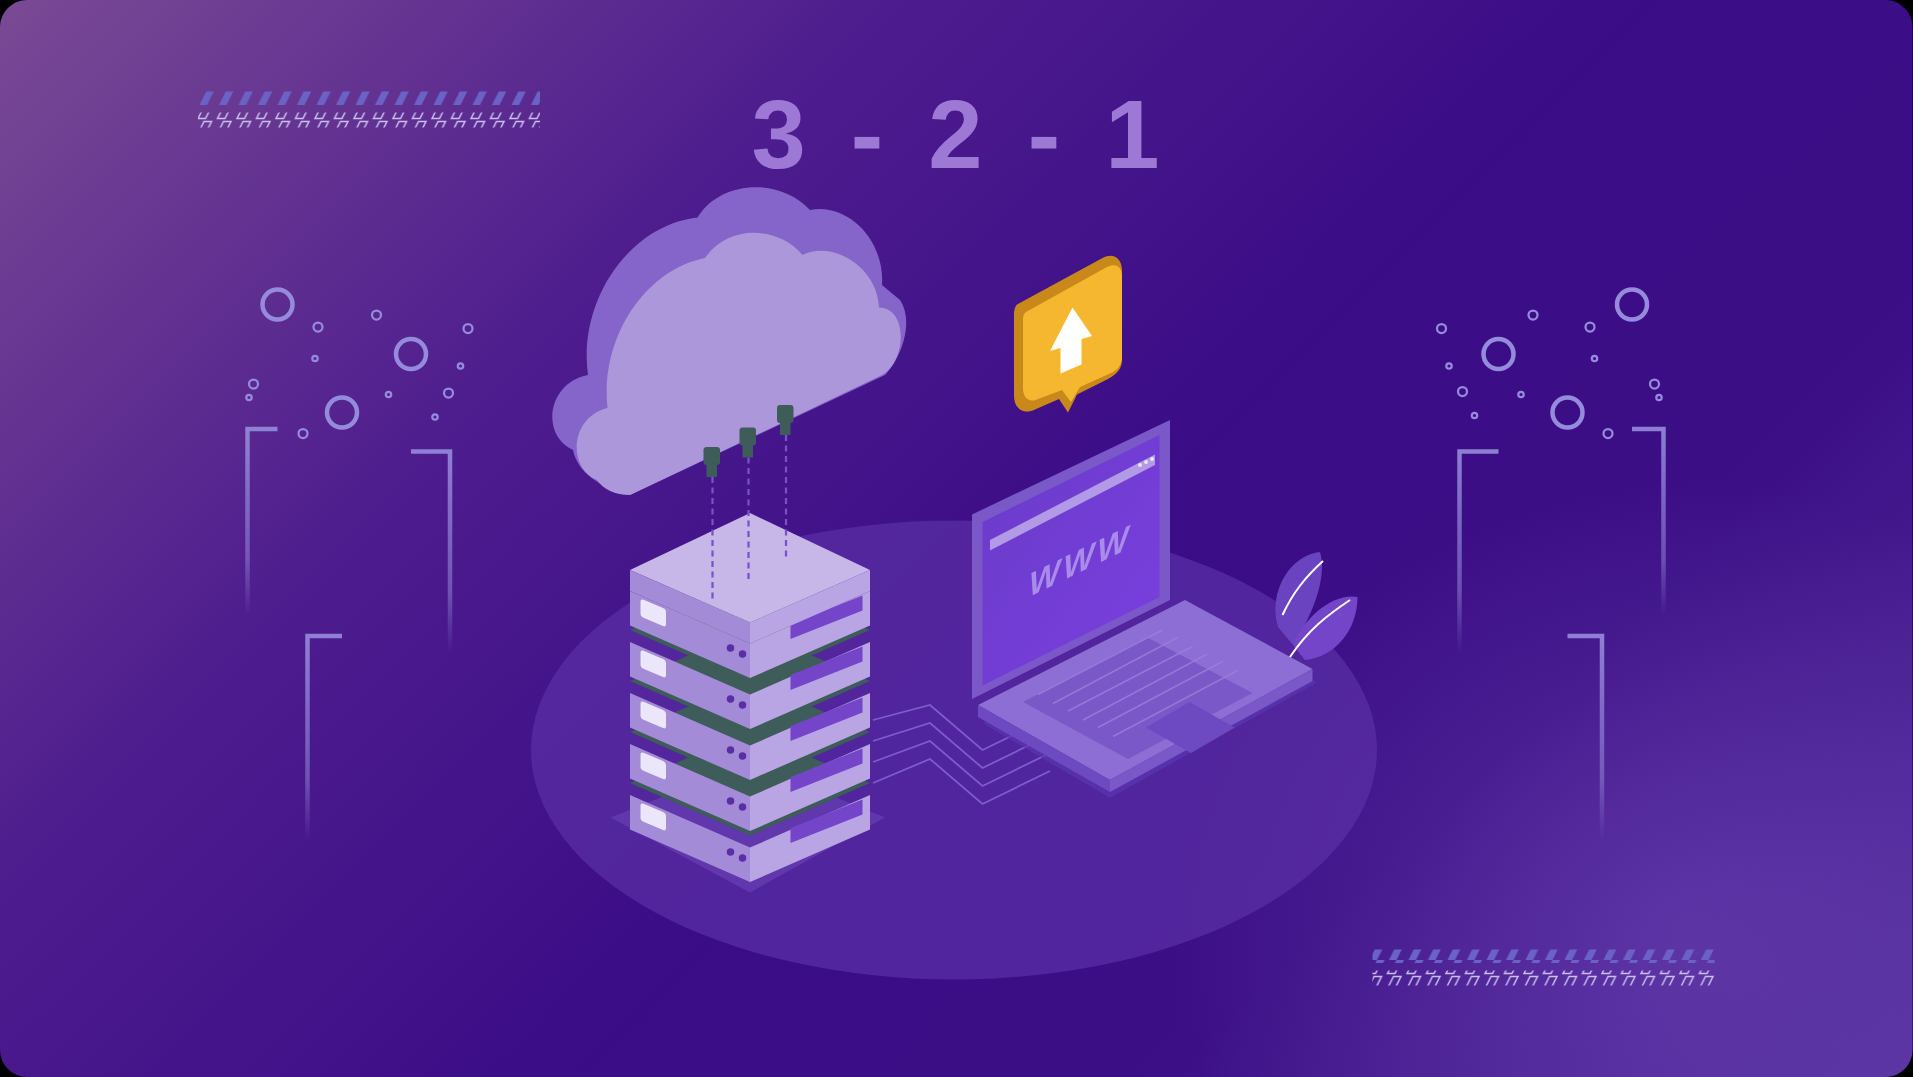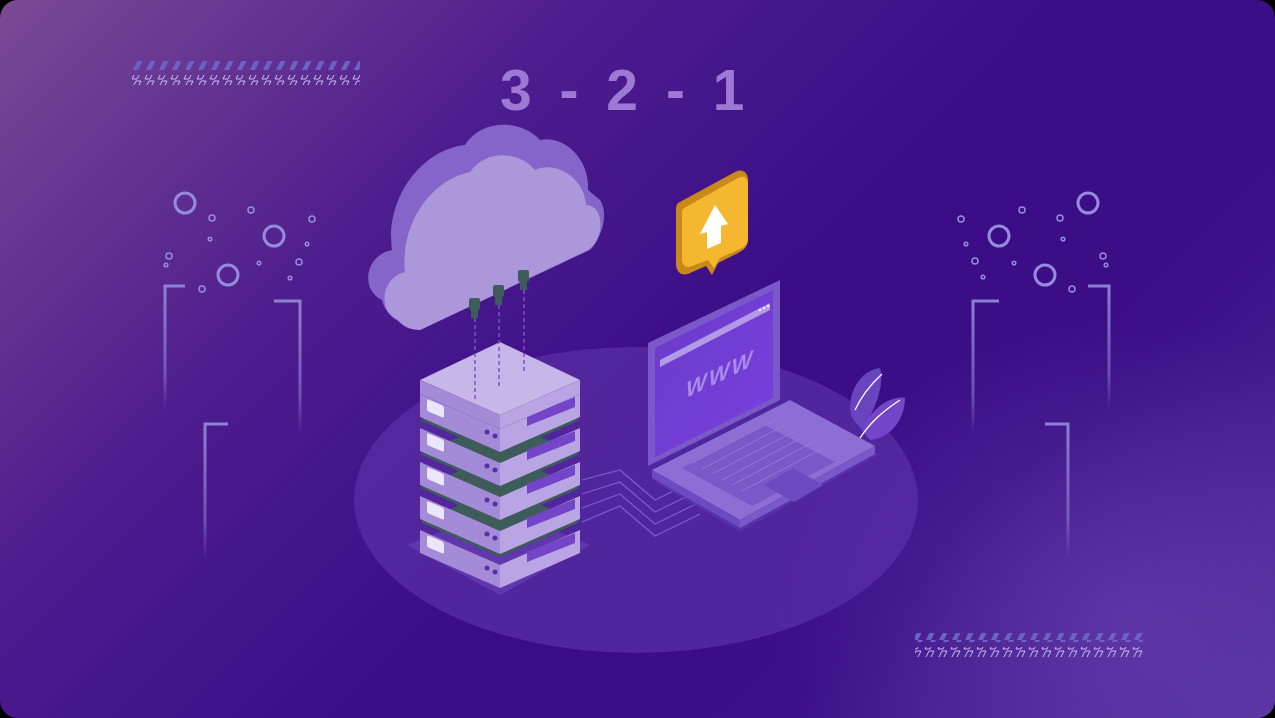--- a/index.html
+++ b/index.html
@@ -7,22 +7,22 @@
   .card {
     position: absolute; left: 0; top: 0; width: 1275px; height: 718px;
     border-radius: 18px; overflow: hidden;
     background: linear-gradient(135deg, #7a4a95 0%, #4d1c8e 30%, #3a0c86 55%, #3c0f86 75%, #5631a0 100%);
   }
   .glow-br {
     position: absolute; right: -200px; bottom: -200px; width: 700px; height: 600px;
     background: radial-gradient(ellipse at center, rgba(110,70,180,0.55) 0%, rgba(110,70,180,0) 70%);
   }
   .title {
-    position: absolute; left: 500px; top: 50px; width: 280px; 
-    font-family: "Liberation Sans", sans-serif; font-weight: bold; font-size: 57px;
+    position: absolute; left: 500px; top: 50px; width: 280px; text-align: center;
+    font-family: "Liberation Sans", sans-serif; font-weight: bold; font-size: 65px;
     letter-spacing: 6px; color: #9d78d4; line-height: 80px;
   }
   svg.scene { position: absolute; left: 0; top: 0; }
 </style>
 </head>
 <body>
 
 <div class="card">
   <div class="glow-br"></div>
 

